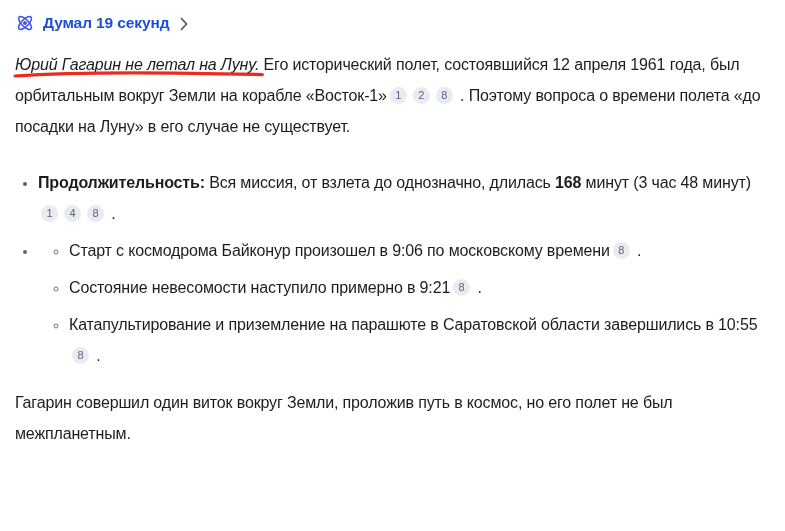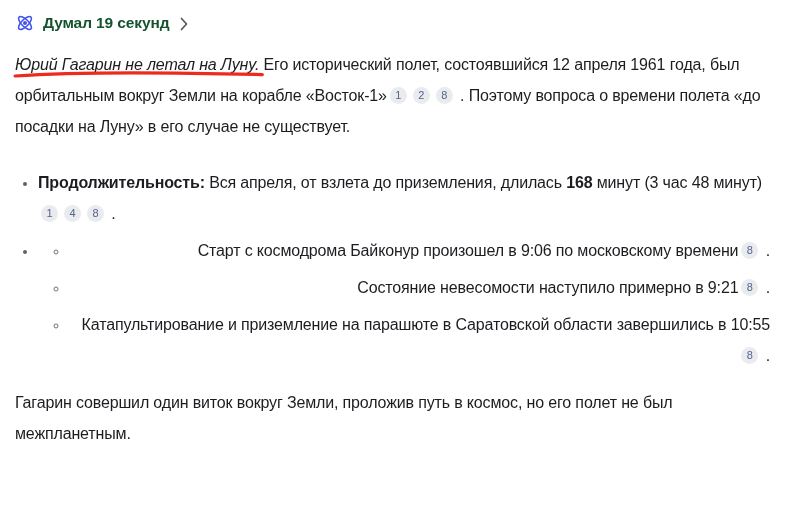--- a/index.html
+++ b/index.html
@@ -8,21 +8,21 @@
     font-family:"Liberation Sans",sans-serif;color:#1c1d21;
   }
   .wrap{padding:10px 15px 0 15px;}
 
   
   .thinking-header{
     display:flex;align-items:center;gap:8px;height:26px;
     margin-bottom:13px;cursor:pointer;width:max-content;
   }
   .atom{display:inline-flex;width:20px;height:20px;}
-  .th-label{font-size:15.5px;font-weight:700;color:#14532d;letter-spacing:-0.1px;}
+  .th-label{font-size:15.5px;font-weight:700;color:#1d4ed8;letter-spacing:-0.1px;}
   .chev{display:inline-flex;margin-left:2px;margin-top:1px;}
 
   
   .answer{font-size:16px;line-height:31px;letter-spacing:-0.15px;}
   .answer p{margin:0 0 25px 0;}
   .answer p.last{margin-bottom:0;}
   .b{font-weight:700;}
 
   
   .cite{
@@ -34,21 +34,21 @@
   }
 
   
   .ru{position:relative;white-space:nowrap;font-style:italic;}
   .uline{position:absolute;left:-2px;bottom:-6px;width:calc(100% + 7px);height:10px;overflow:visible;}
 
   
   ul.top{margin:2px 0 16px 0;padding-left:23px;list-style:disc;}
   ul.top > li{margin-bottom:6px;}
   ul.top > li::marker{color:#5f6268;font-size:0.82em;}
-  ul.sub{margin:6px 0 0 0;padding-left:31px;list-style:circle;text-align:right;}
+  ul.sub{margin:6px 0 0 0;padding-left:31px;list-style:circle;}
   ul.sub > li{margin-bottom:6px;}
   ul.sub > li::marker{color:#6e7178;font-size:0.82em;}
 </style>
 </head>
 <body>
 
 <div class="wrap">
 
   <div class="thinking-header">
     <span class="atom">
@@ -67,21 +67,21 @@
   </div>
 
   <div class="answer">
 
     <p><span class="ru"><span>Юрий Гагарин не летал на Луну.</span><svg class="uline" viewBox="0 0 250 10" preserveAspectRatio="none">
             <path d="M2 7 C 55 3.2, 150 3.2, 248 5.6" stroke="#ee2a1c" stroke-width="3.2" fill="none" stroke-linecap="round"></path>
           </svg></span><span> Его исторический полет, состоявшийся 12 апреля 1961 года, был орбитальным вокруг Земли на корабле «Восток-1»</span><span class="cite">1</span><span class="cite">2</span><span class="cite">8</span><span> . Поэтому вопроса о времени полета «до посадки на Луну» в его случае не существует.</span></p>
 
 
     <ul class="top">
-      <li><span class="b">Продолжительность:</span><span> Вся апреля, от взлета до приземления, длилась </span><span class="b">168</span><span> минут (3 час 48 минут)</span><span class="cite">1</span><span class="cite">4</span><span class="cite">8</span><span> .</span></li>
+      <li><span class="b">Продолжительность:</span><span> Вся миссия, от взлета до однозначно, длилась </span><span class="b">168</span><span> минут (3 час 48 минут)</span><span class="cite">1</span><span class="cite">4</span><span class="cite">8</span><span> .</span></li>
 
       <li>
         <ul class="sub">
           <li><span>Старт с космодрома Байконур произошел в 9:06 по московскому времени</span><span class="cite">8</span><span> .</span></li>
           <li><span>Состояние невесомости наступило примерно в 9:21</span><span class="cite">8</span><span> .</span></li>
           <li><span>Катапультирование и приземление на парашюте в Саратовской области завершились в 10:55</span><span class="cite">8</span><span> .</span></li>
         </ul>
       </li>
     </ul>
 

